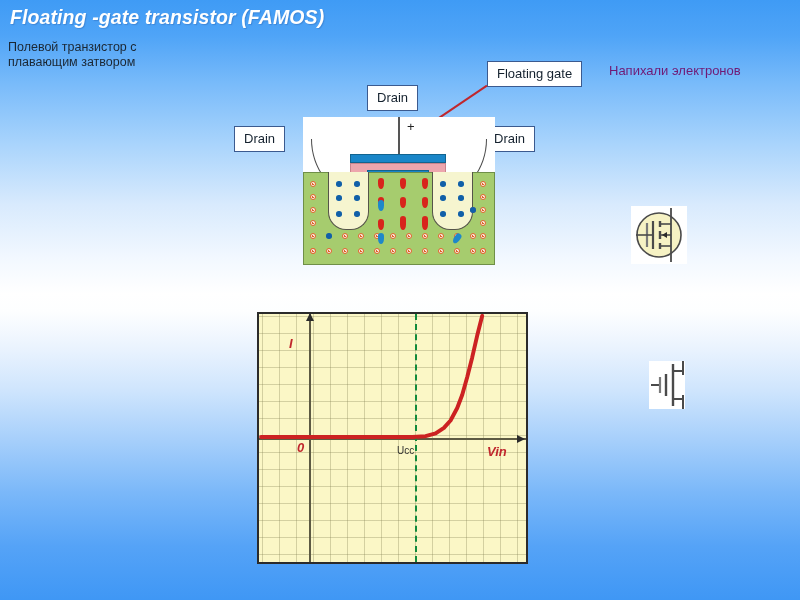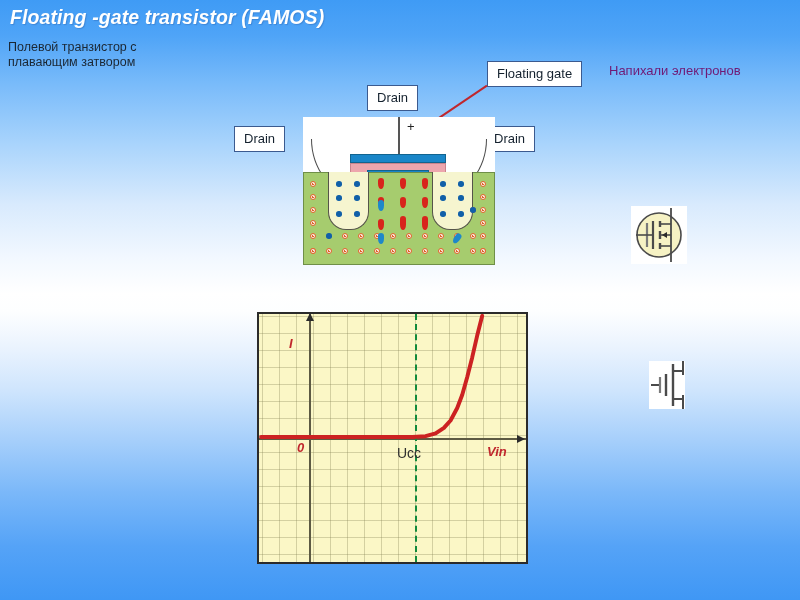--- a/index.html
+++ b/index.html
@@ -330,21 +330,21 @@
     top: 126px;
     font-size: 13px;
     font-style: italic;
     font-weight: bold;
     color: #c0272d;
   }
   .label-ucc {
     position: absolute;
     left: 138px;
     top: 131px;
-    font-size: 14px;
+    font-size: 10px;
     color: #2f2f2f;
   }
   .label-vin {
     position: absolute;
     left: 228px;
     top: 130px;
     font-size: 13px;
     font-style: italic;
     font-weight: bold;
     color: #c0272d;

